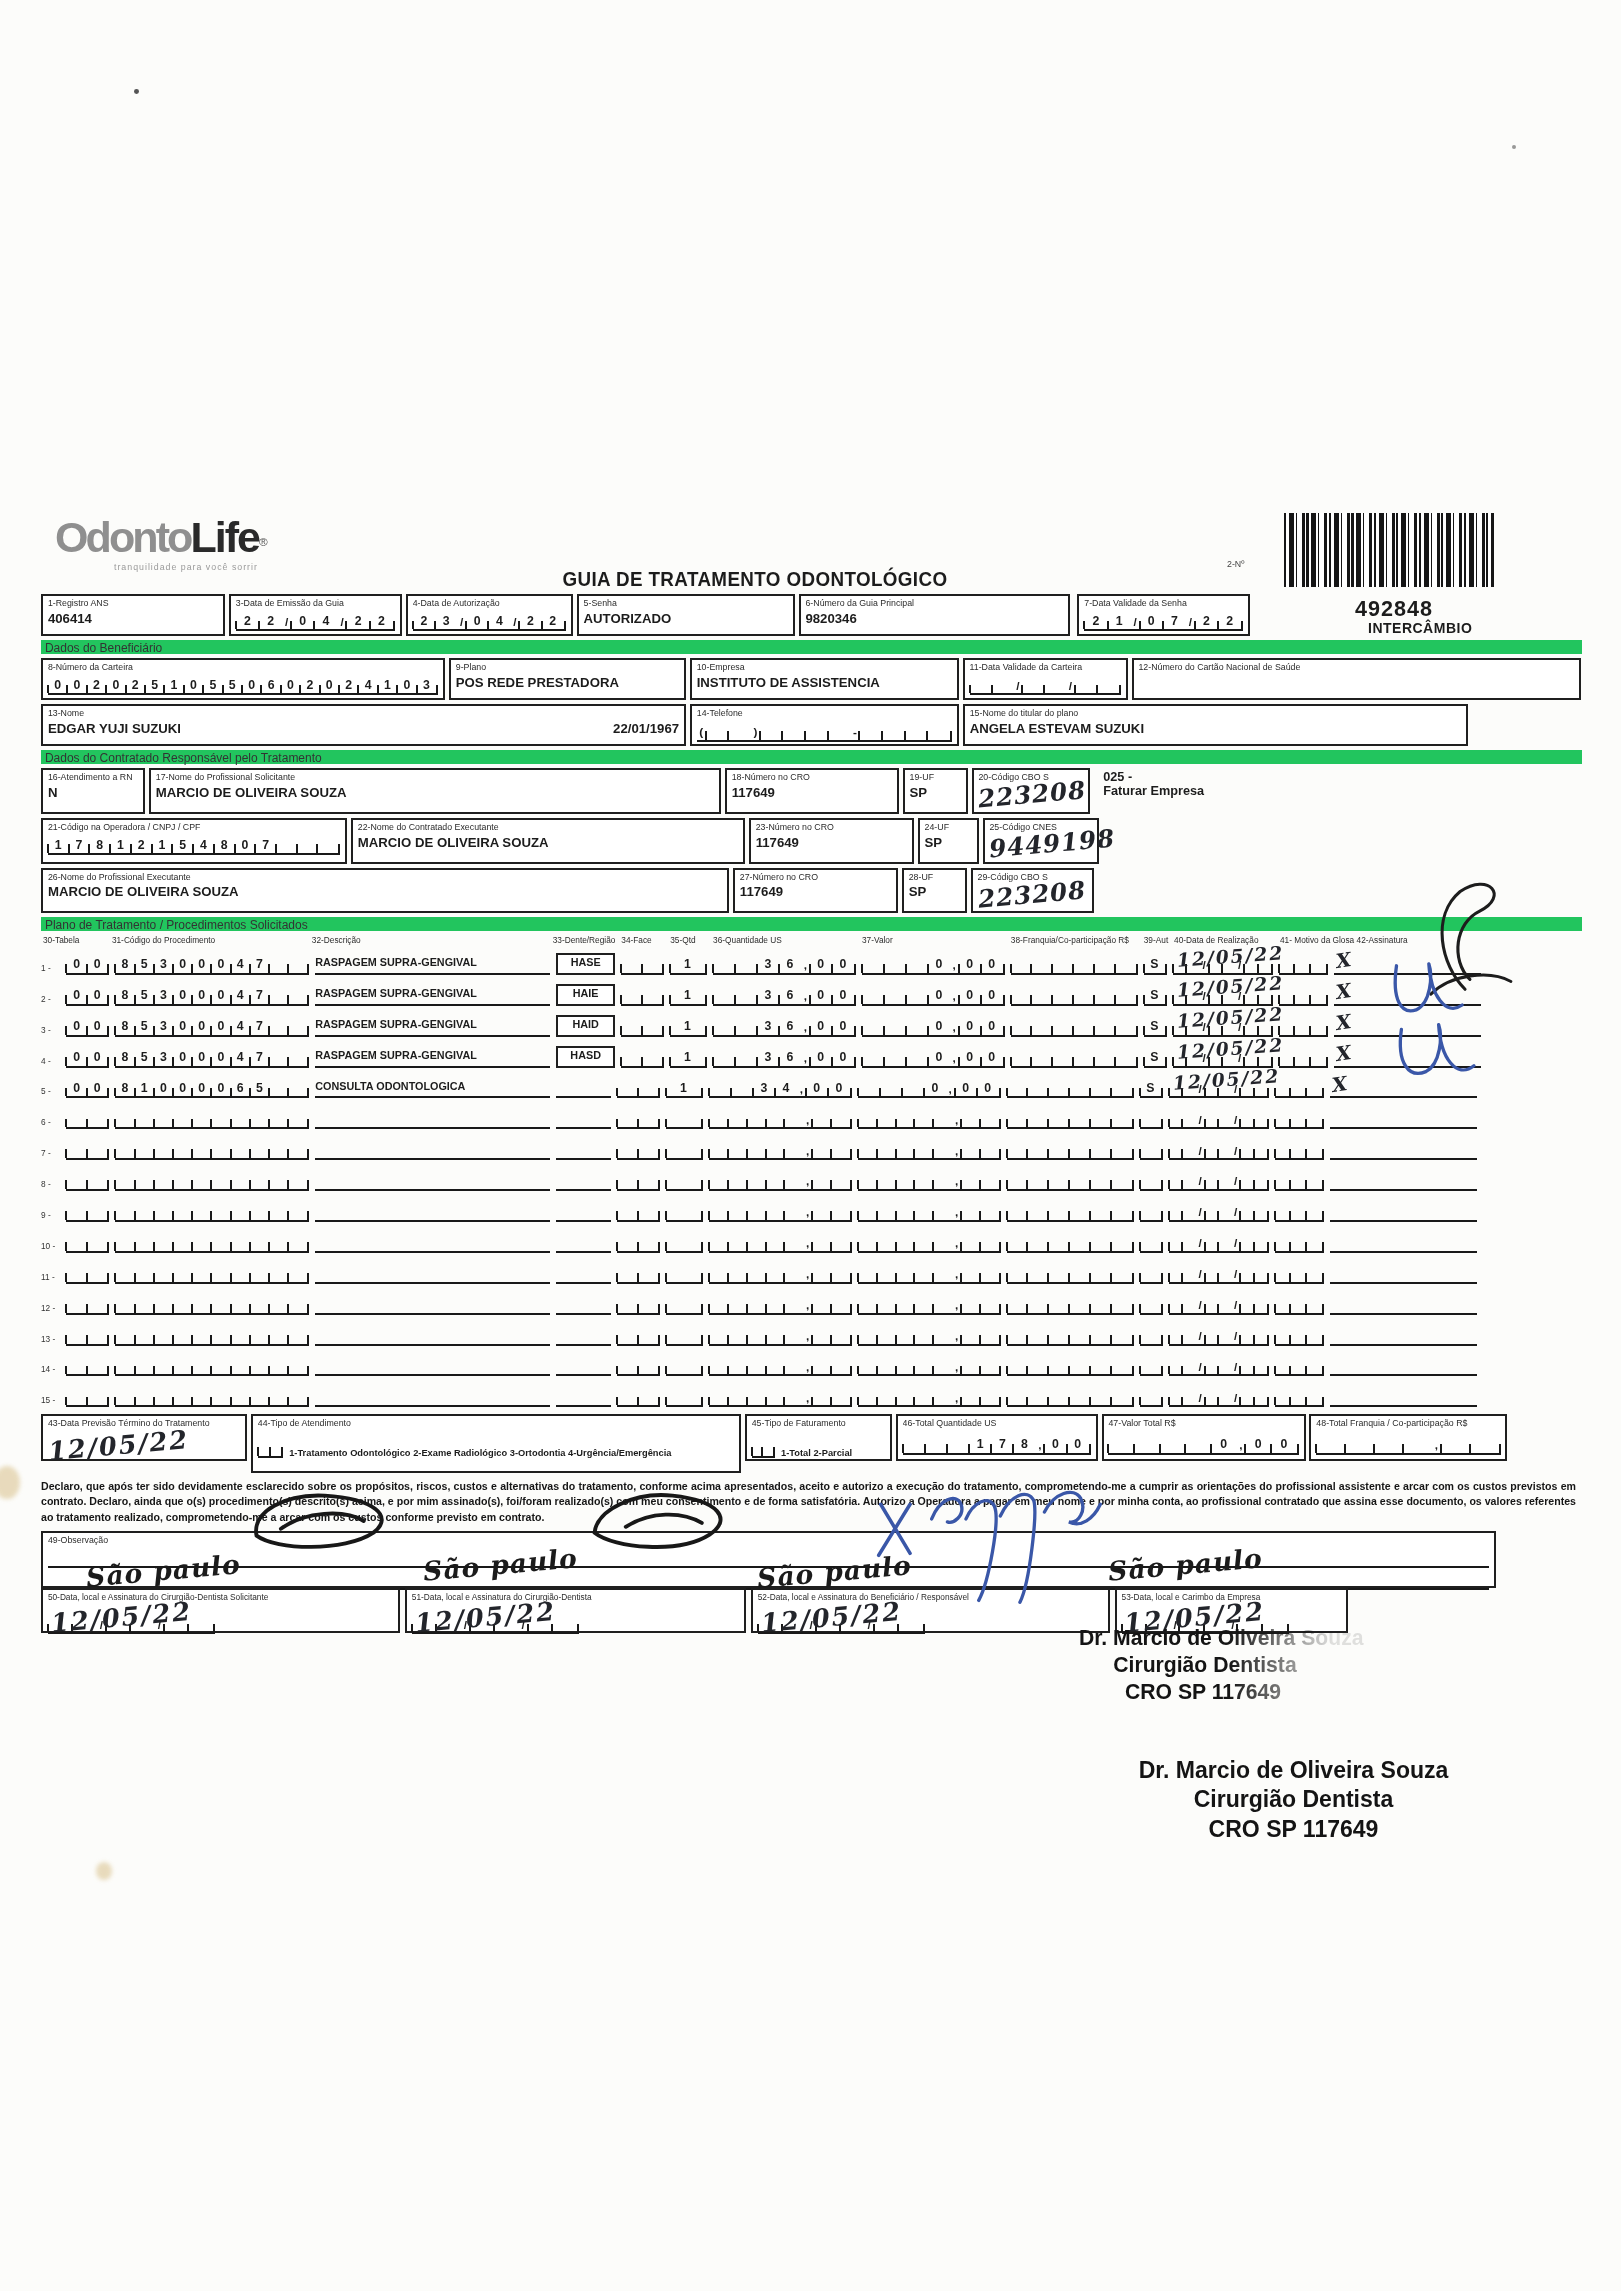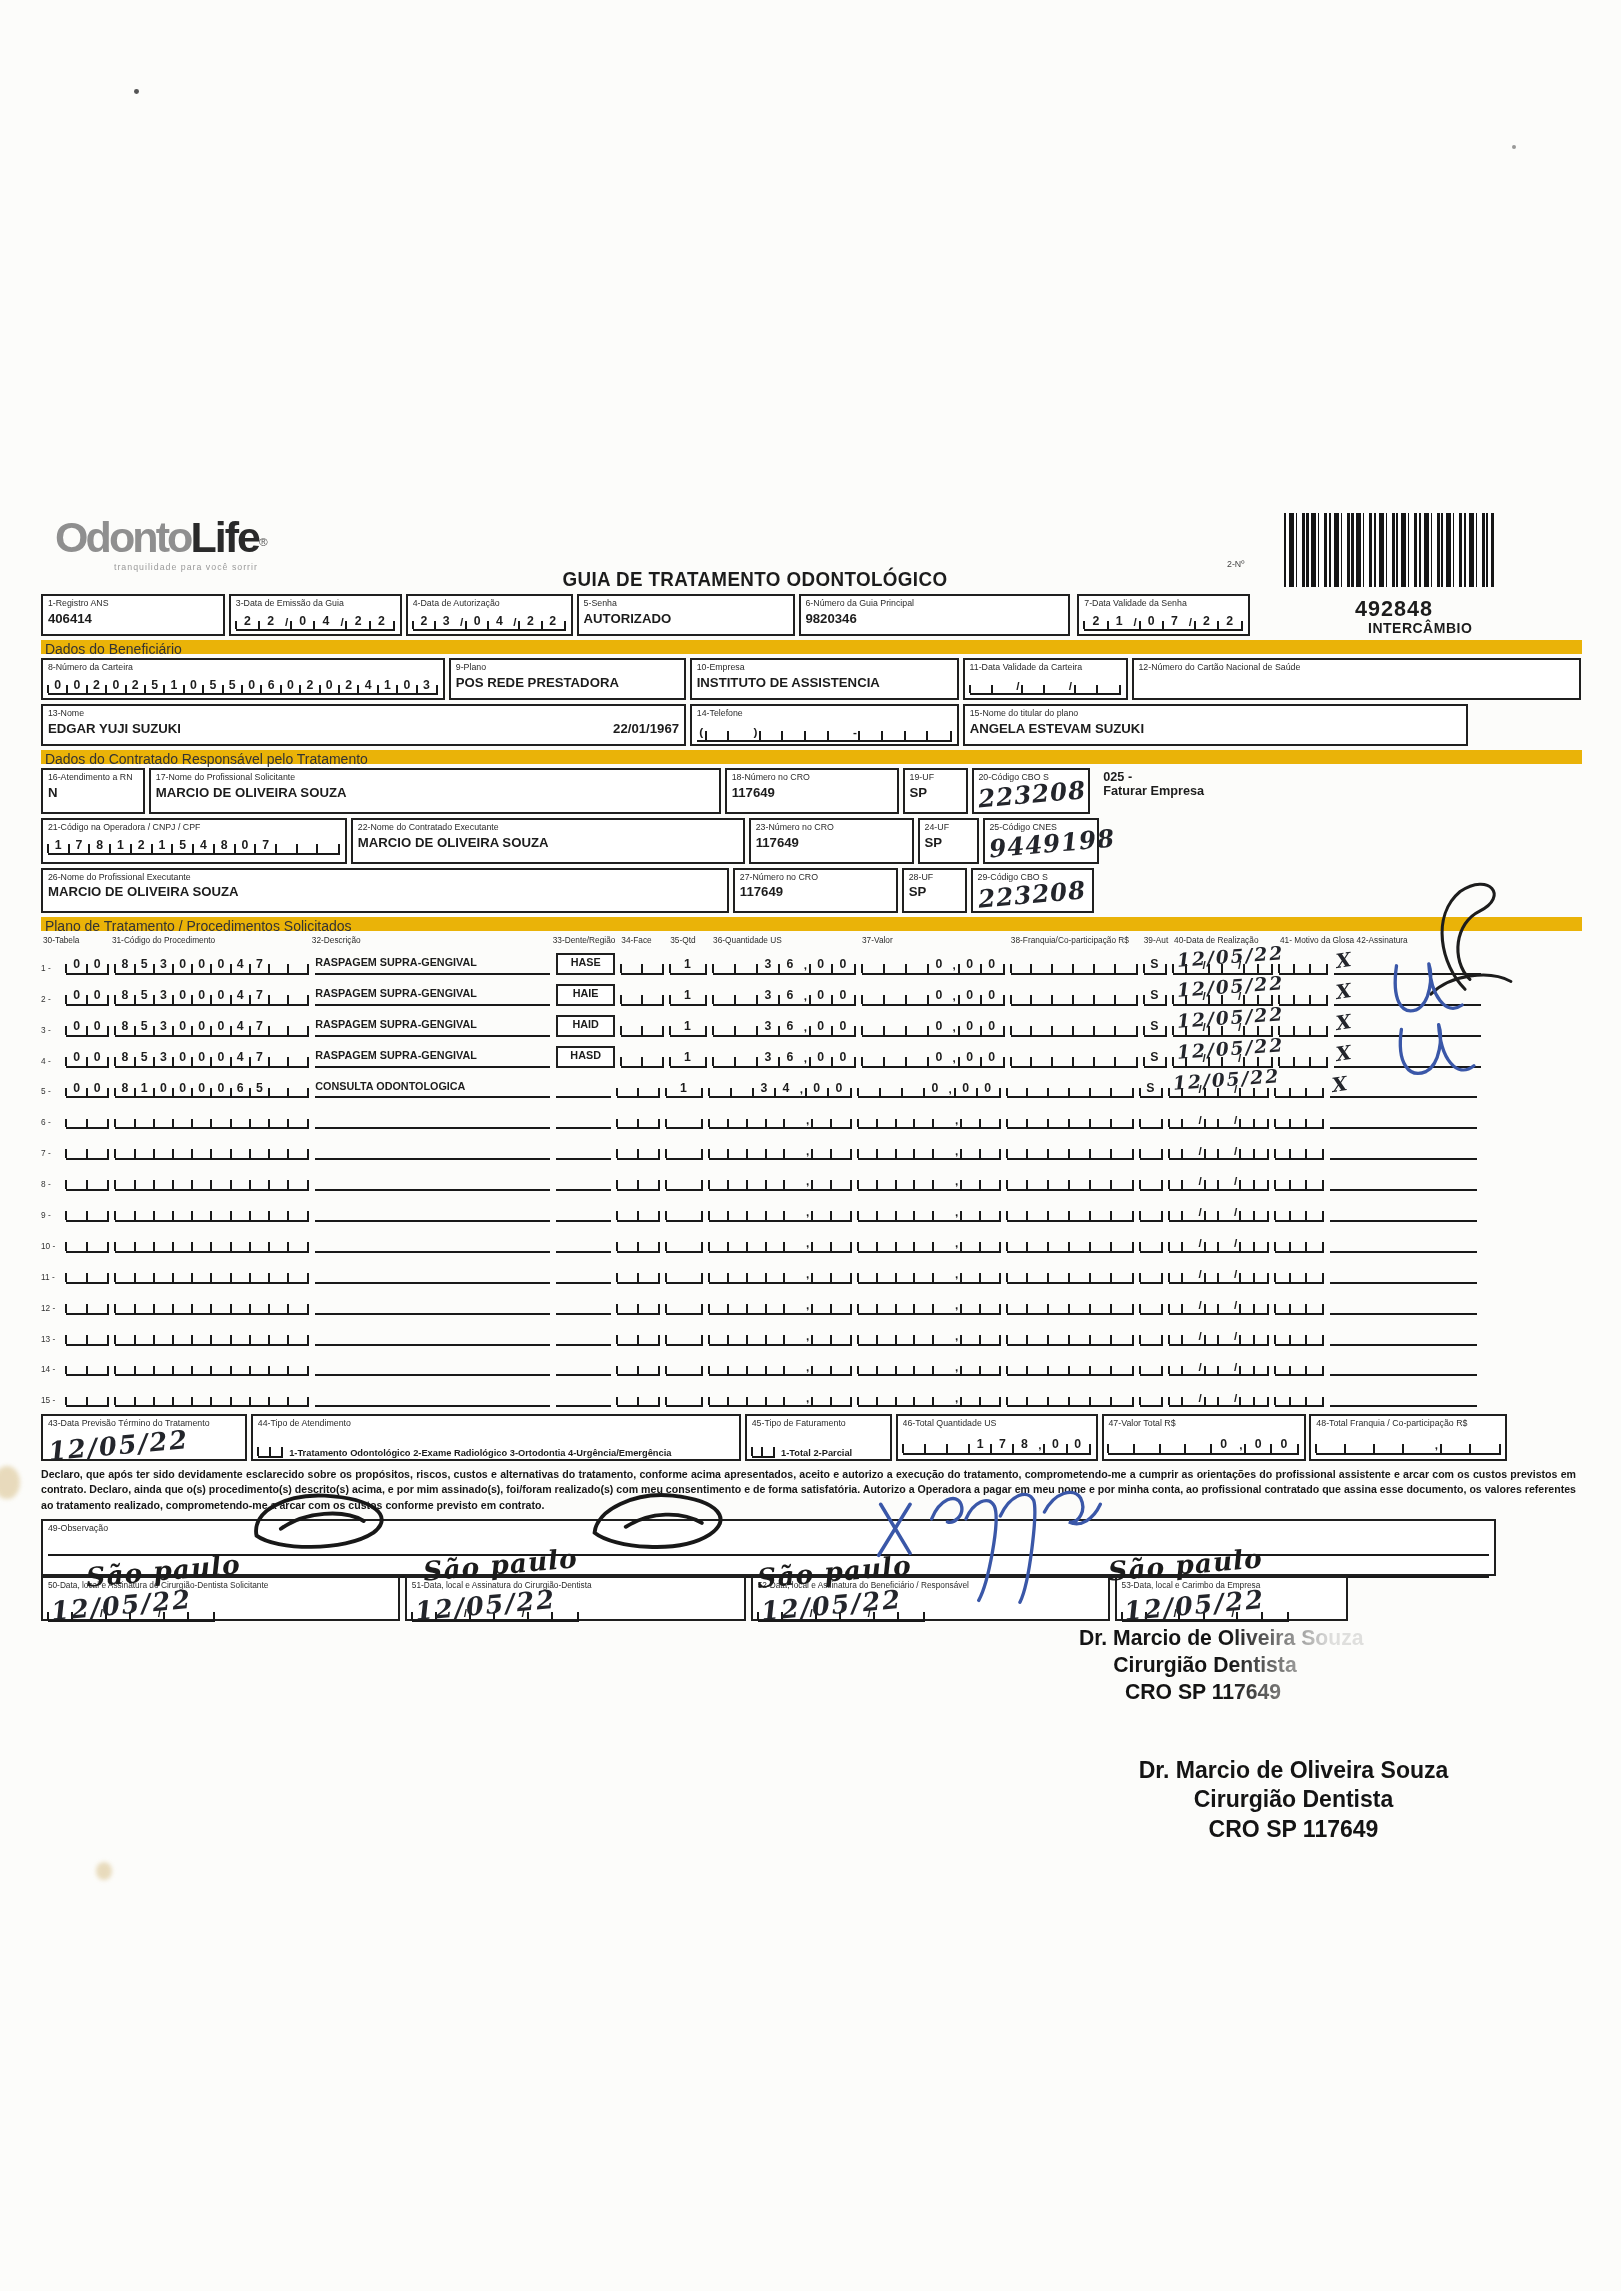--- a/index.html
+++ b/index.html
@@ -18,21 +18,21 @@
     background:repeating-linear-gradient(90deg,#161616 0 2px,#fff 2px 4.9px,#161616 4.9px 9.8px,#fff 9.8px 11.8px,#161616 11.8px 12.7px,#fff 12.7px 17.6px,#161616 17.6px 20.6px,#fff 20.6px 22.5px);}
   .gnum{position:absolute;left:1355px;top:596px;font-size:21.6px;font-weight:bold;letter-spacing:1px;}
   .gtype{position:absolute;left:1368px;top:620px;font-size:14px;font-weight:bold;letter-spacing:0.5px;}
   
   .form{position:absolute;left:41px;top:594px;width:1541px;}
   .frow{display:flex;gap:3.9px;margin-bottom:3.9px;align-items:stretch;}
   .fbox{border:2px solid #1f1f1f;background:#fff;padding:2px 4.9px 2.9px;position:relative;box-sizing:border-box;}
   .flabel{font-size:8.8px;color:#2b2b2b;white-space:nowrap;overflow:hidden;}
   .fval{font-size:13.2px;font-weight:bold;margin-top:2.9px;white-space:nowrap;}
   .fsplit{display:flex;justify-content:space-between;}
-  .secbar{height:12.7px;background:#eab308;font-size:14px;color:#333;padding:1px 0 0 3.9px;margin:2px 0 3.9px;}
+  .secbar{height:12.7px;background:#22c55e;font-size:12px;color:#333;padding:1px 0 0 3.9px;margin:2px 0 3.9px;}
   
   .comb{display:flex;border-bottom:2px solid #191919;height:18.6px;align-items:flex-end;margin-top:2.9px;}
   .comb::after{content:"";width:2px;height:8.8px;background:#191919;}
   .cc{flex:1;position:relative;text-align:center;font-weight:bold;font-size:12.3px;line-height:16.7px;}
   .cc::before{content:"";position:absolute;left:-1px;bottom:0;width:2px;height:8.8px;background:#191919;}
   .cs{width:8.8px;text-align:center;font-size:11.8px;font-weight:bold;line-height:14.7px;}
   
   .hand{font-family:"DejaVu Serif",serif;font-style:italic;color:#23252b;}
   .hand-cbo{font-size:24.5px;font-weight:bold;transform:rotate(-5deg);margin-top:-2px;letter-spacing:1px;}
   .hand-date{position:absolute;left:3.9px;top:-5.9px;font-size:18.6px;font-weight:bold;transform:rotate(-4deg);letter-spacing:2px;white-space:nowrap;}
@@ -1504,21 +1504,21 @@
           </div>
           <div class="c-ass"></div>
         </div>
       </div>
 
     <div class="frow" style="margin-top:3.9px">
       <div class="fbox" style="width:206px;height:47px">
         <div class="flabel">43-Data Previsão Término do Tratamento</div>
         <div class="hand hand-big">12/05/22</div>
       </div>
-      <div class="fbox" style="width:490px;height:47px">
+      <div class="fbox" style="width:490px;height:59px">
         <div class="flabel">44-Tipo de Atendimento</div>
         <div style="display:flex;align-items:flex-end;gap:5.9px;margin-top:5.9px;">
           <div style="width:25.5px" class="comb">
               <span class="cc"></span>
               <span class="cc"></span>
             </div>
           <div style="font-size:9.3px;font-weight:bold;white-space:nowrap;">1-Tratamento Odontológico  2-Exame Radiológico  3-Ortodontia  4-Urgência/Emergência</div>
         </div>
       </div>
       <div class="fbox" style="width:147px;height:47px">

